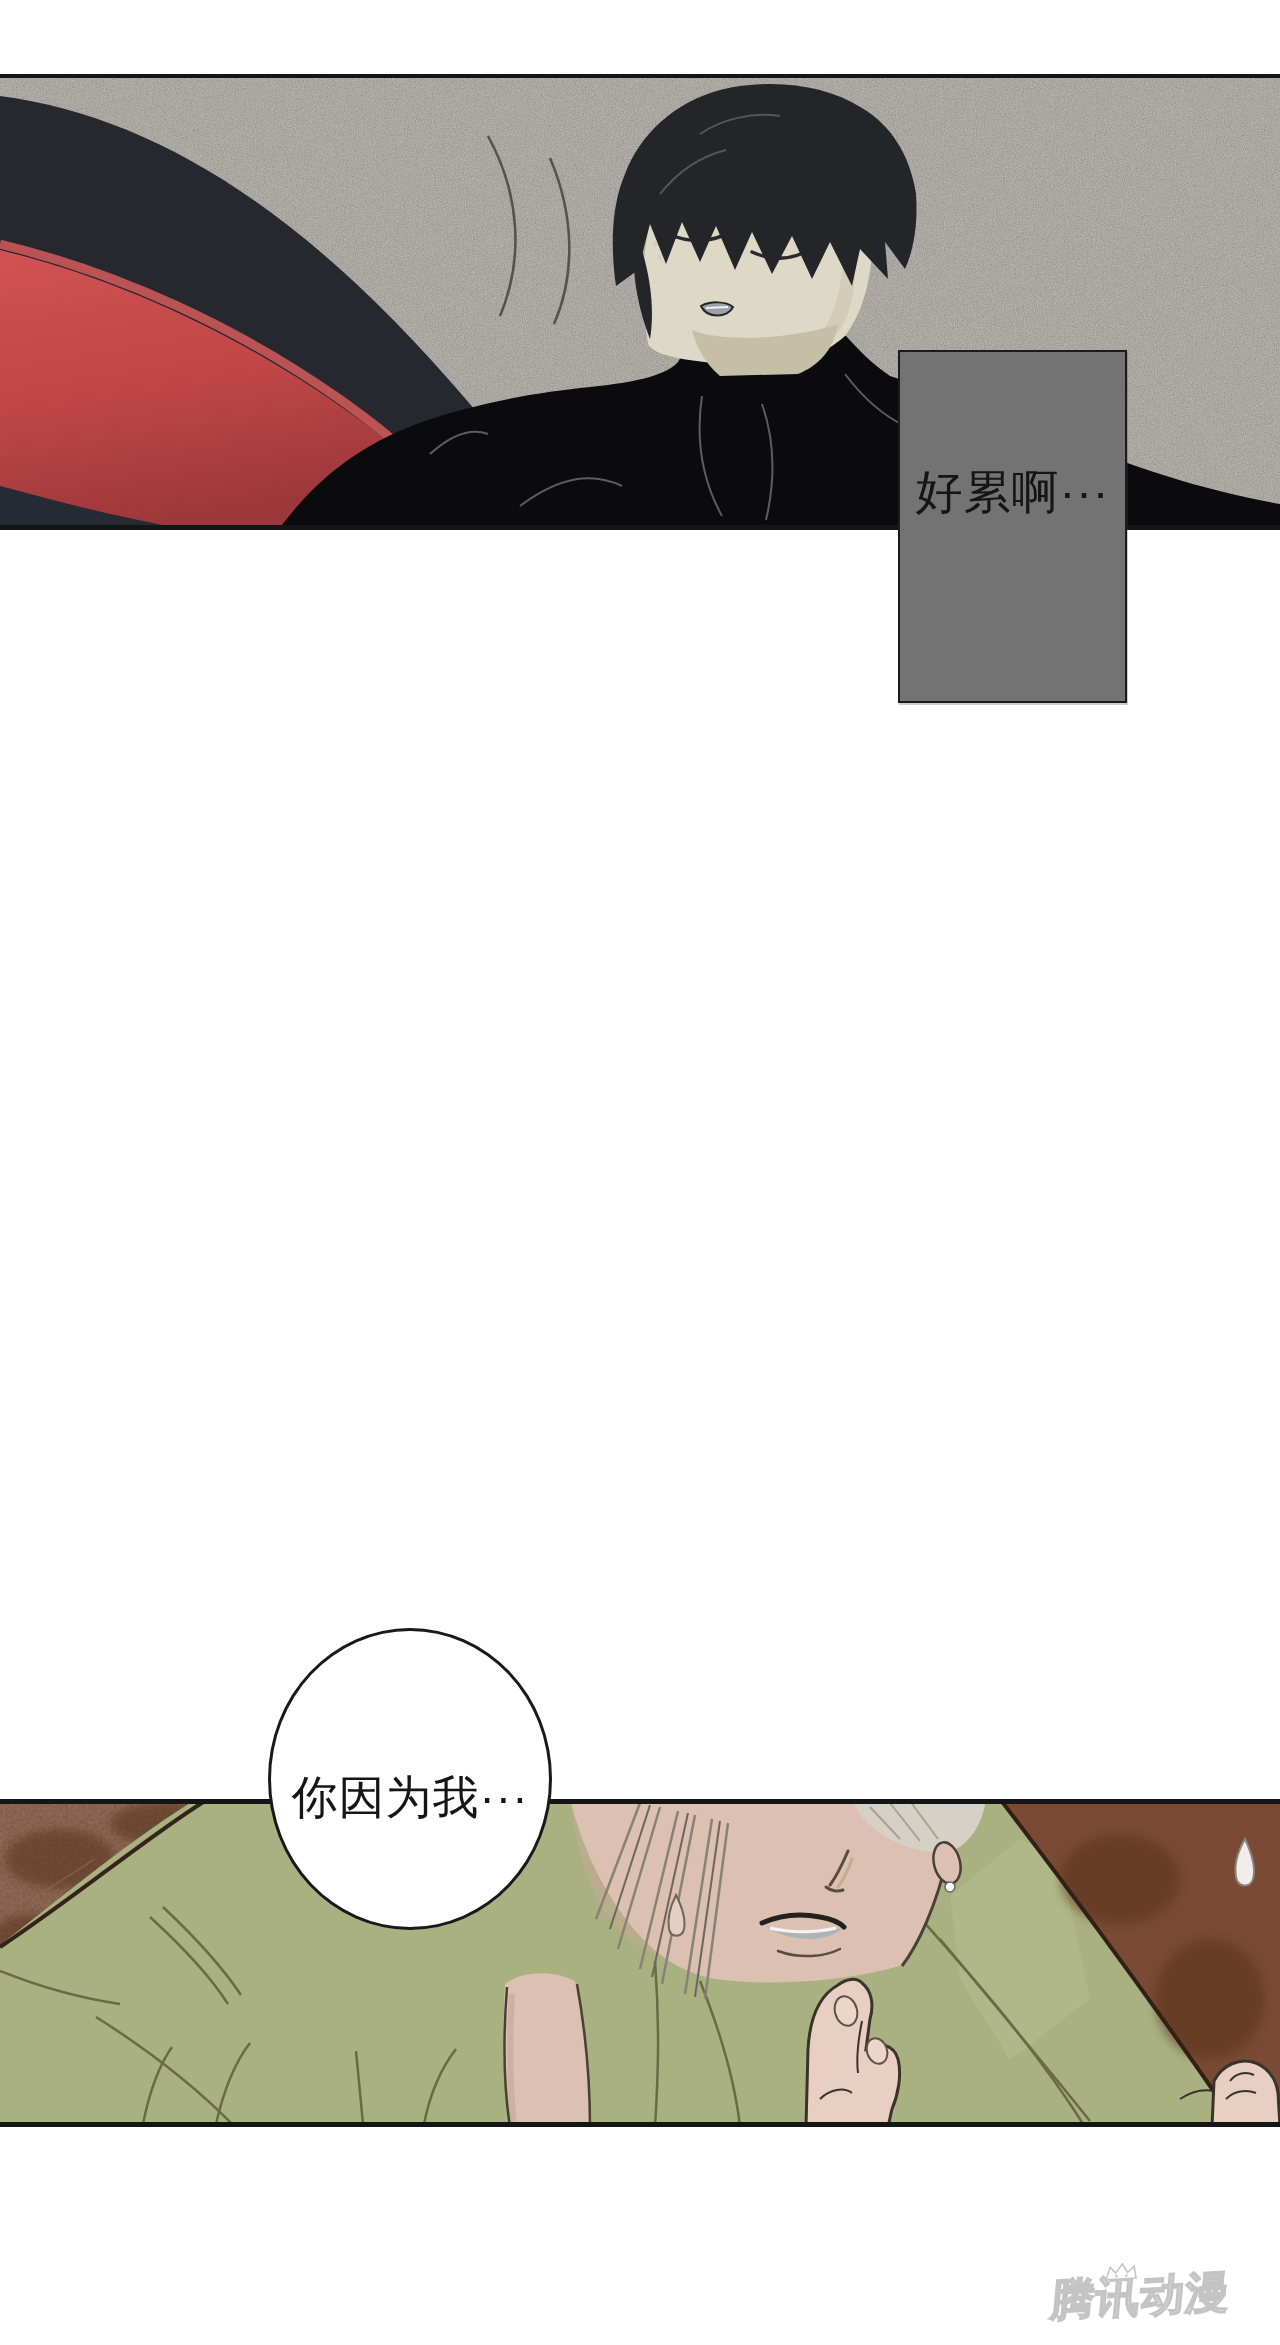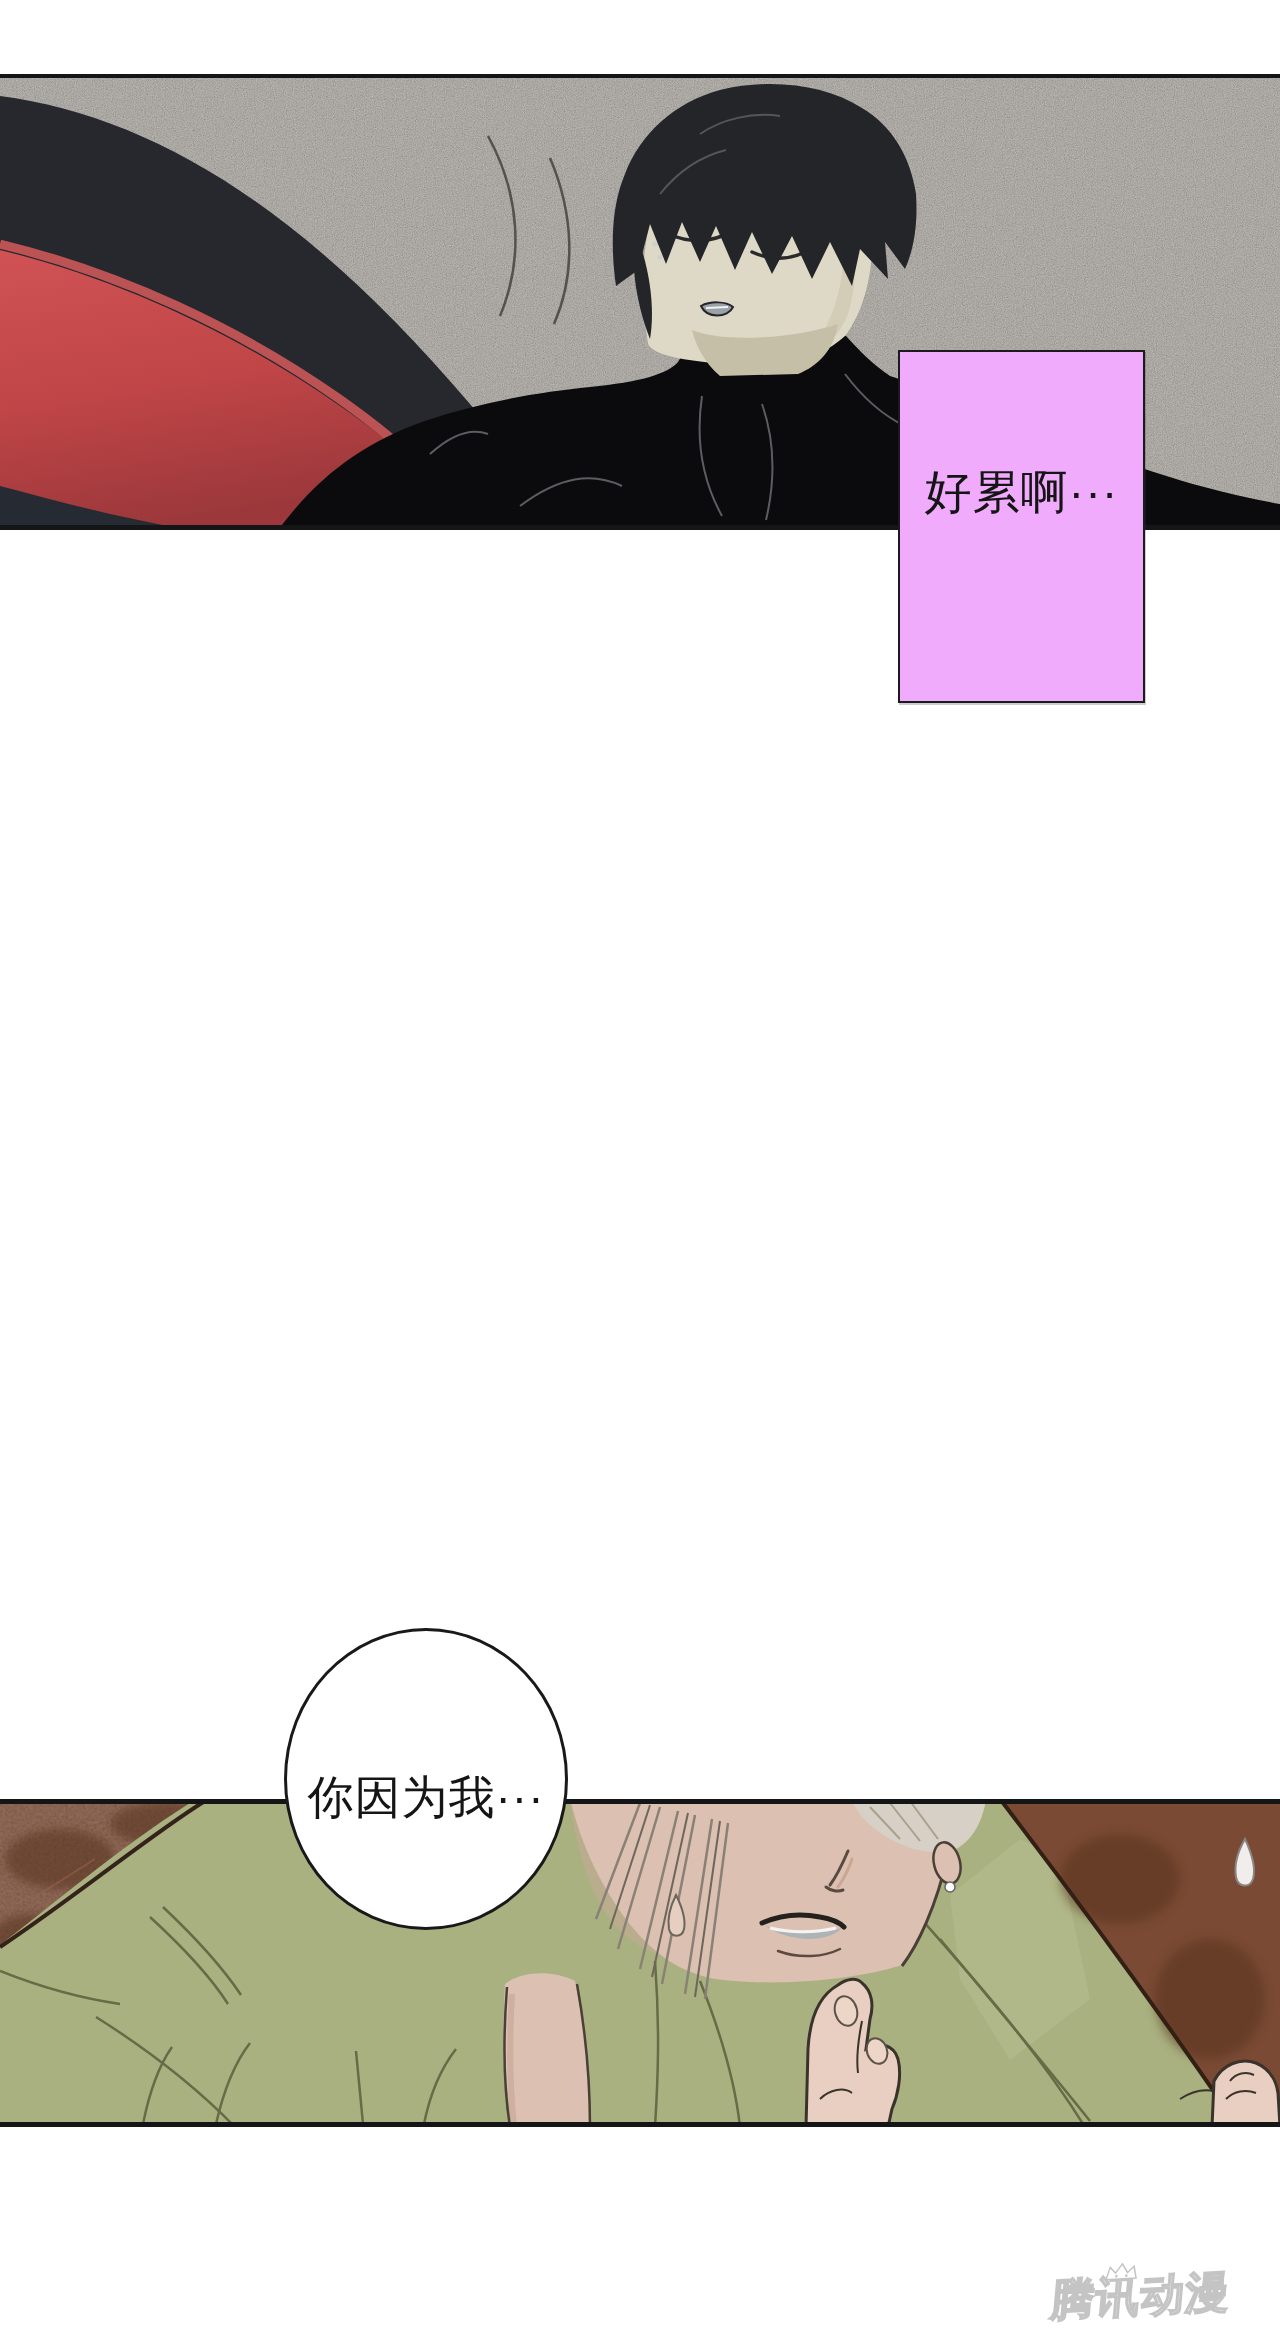--- a/index.html
+++ b/index.html
@@ -4,28 +4,28 @@
 <style>
   html,body{margin:0;padding:0;background:#ffffff;}
   #page{position:relative;width:1280px;height:2345px;background:#ffffff;overflow:hidden;
         font-family:"Liberation Sans","DejaVu Sans",sans-serif;}
   .panel{position:absolute;left:0;width:1280px;}
   #panel-top{top:74px;height:456px;}
   #panel-bottom{top:1799px;height:328px;}
   .panel svg{display:block;width:1280px;height:100%;}
 
   
-  #dialog-box{position:absolute;left:898px;top:350px;width:247px;height:353px;
-              background:#f0abfc;border:2px solid #1b1b1d;box-sizing:border-box;z-index:5;
+  #dialog-box{position:absolute;left:898px;top:350px;width:229px;height:353px;
+              background:#737373;border:2px solid #1b1b1d;box-sizing:border-box;z-index:5;
               box-shadow:1px 2px 0 rgba(60,60,60,.25);}
   #dialog-box span{position:absolute;left:0;right:0;top:114px;text-align:center;
               font-size:47px;line-height:52px;letter-spacing:1px;color:#151515;font-weight:400;}
 
   
-  #speech-bubble{position:absolute;left:284px;top:1628px;width:284px;height:302px;
+  #speech-bubble{position:absolute;left:268px;top:1628px;width:284px;height:302px;
               background:#ffffff;border:3px solid #191919;border-radius:50%;
               box-sizing:border-box;z-index:5;}
   #speech-bubble span{position:absolute;left:0;right:0;top:140px;text-align:center;
               font-size:46px;line-height:52px;letter-spacing:1px;color:#151515;font-weight:400;}
 
   
   #watermark{position:absolute;left:1050px;top:2270px;width:215px;height:60px;z-index:6;
              transform:rotate(-3deg) skewX(-8deg);opacity:.88;}
   #watermark .wm-text{font-size:44px;font-weight:bold;line-height:50px;letter-spacing:1px;
              color:#ffffff;-webkit-text-stroke:1.6px #bdbdbd;text-shadow:0 0 1px #cfcfcf;}

